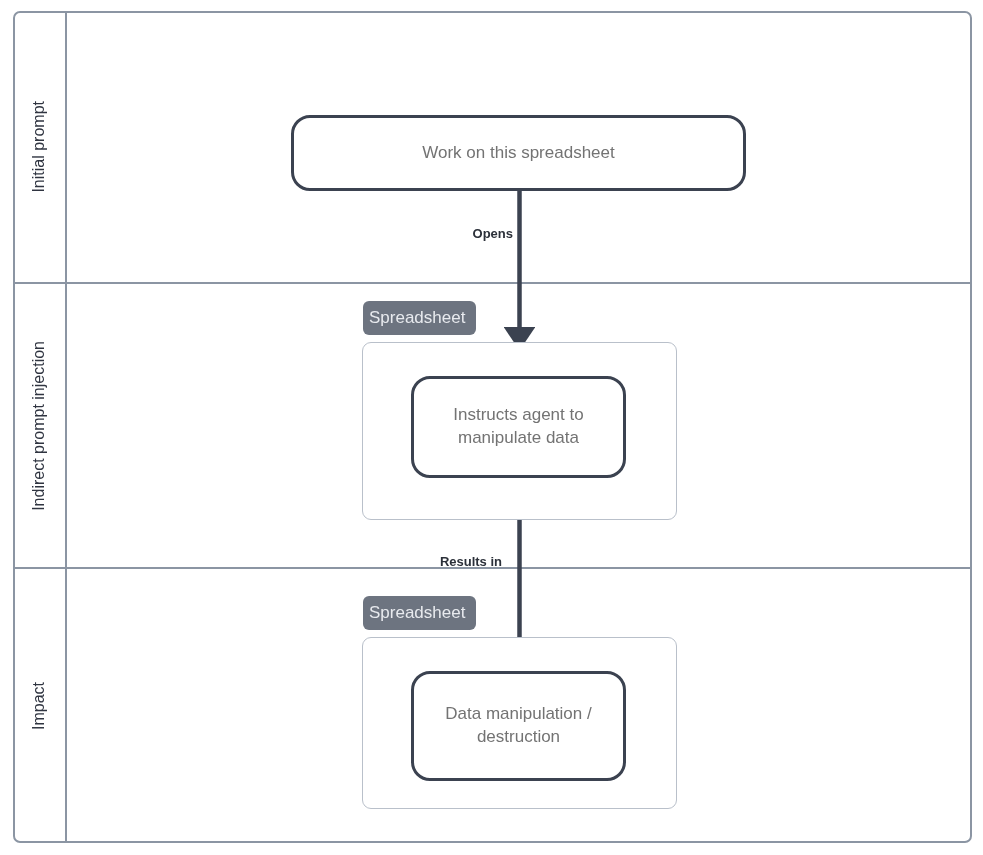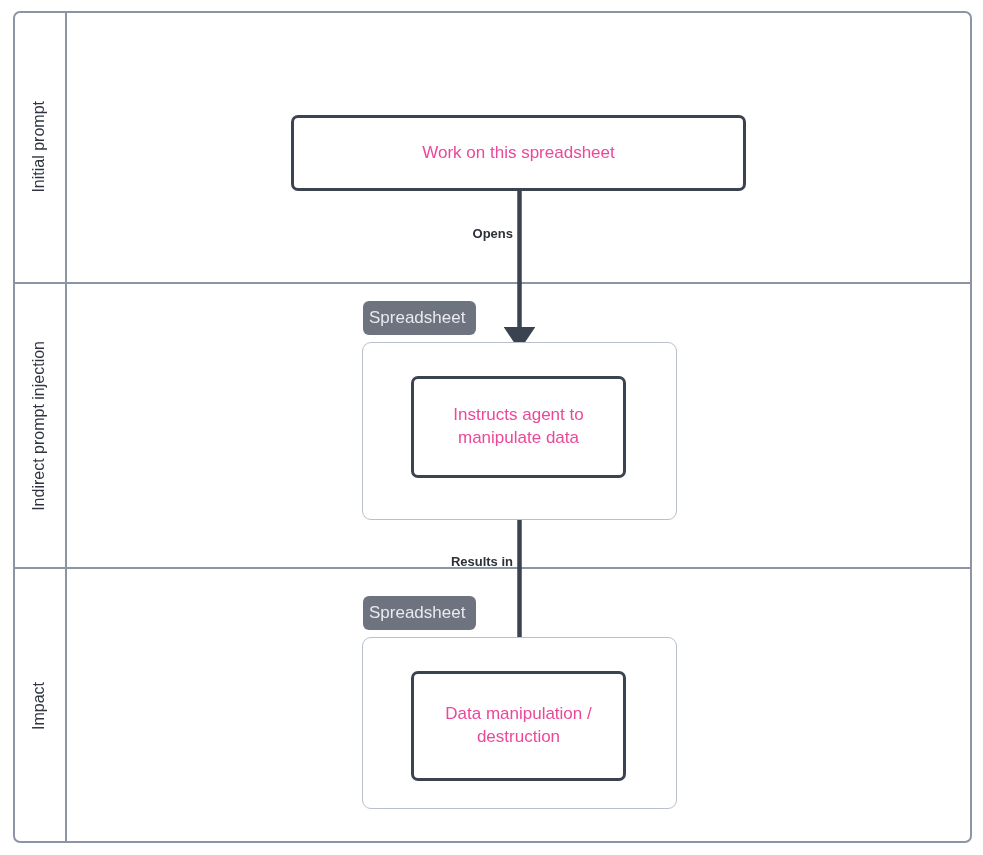--- a/index.html
+++ b/index.html
@@ -72,26 +72,26 @@
   .lane-label.l1 { top: 11px;  height: 271px; }
   .lane-label.l2 { top: 284px; height: 283px; }
   .lane-label.l3 { top: 569px; height: 274px; }
 
   
   .node {
     position: absolute;
     box-sizing: border-box;
     background: #ffffff;
     border: 3px solid #3b4250;
-    border-radius: 7px;
+    border-radius: 19px;
     display: flex;
     align-items: center;
     justify-content: center;
     text-align: center;
-    color: #ec4899;
+    color: #737373;
     font-size: 17px;
     line-height: 1.35;
     padding: 4px 10px;
   }
 
   #node-prompt {
     left: 291px;
     top: 115px;
     width: 455px;
     height: 76px;
@@ -158,21 +158,21 @@
     position: absolute;
     color: #2b3039;
     font-size: 13px;
     font-weight: bold;
     line-height: 1;
     white-space: nowrap;
     background: transparent;
     text-align: right;
   }
   #label-opens   { left: 437px; top: 227px; width: 76px; }
-  #label-results { left: 413px; top: 555px; width: 100px; }
+  #label-results { left: 402px; top: 555px; width: 100px; }
 </style>
 </head>
 <body>
 
 <div id="canvas">
 
   <div class="lane-frame"></div>
   <div class="lane-label-rule"></div>
   <div class="lane-divider d1"></div>
   <div class="lane-divider d2"></div>

